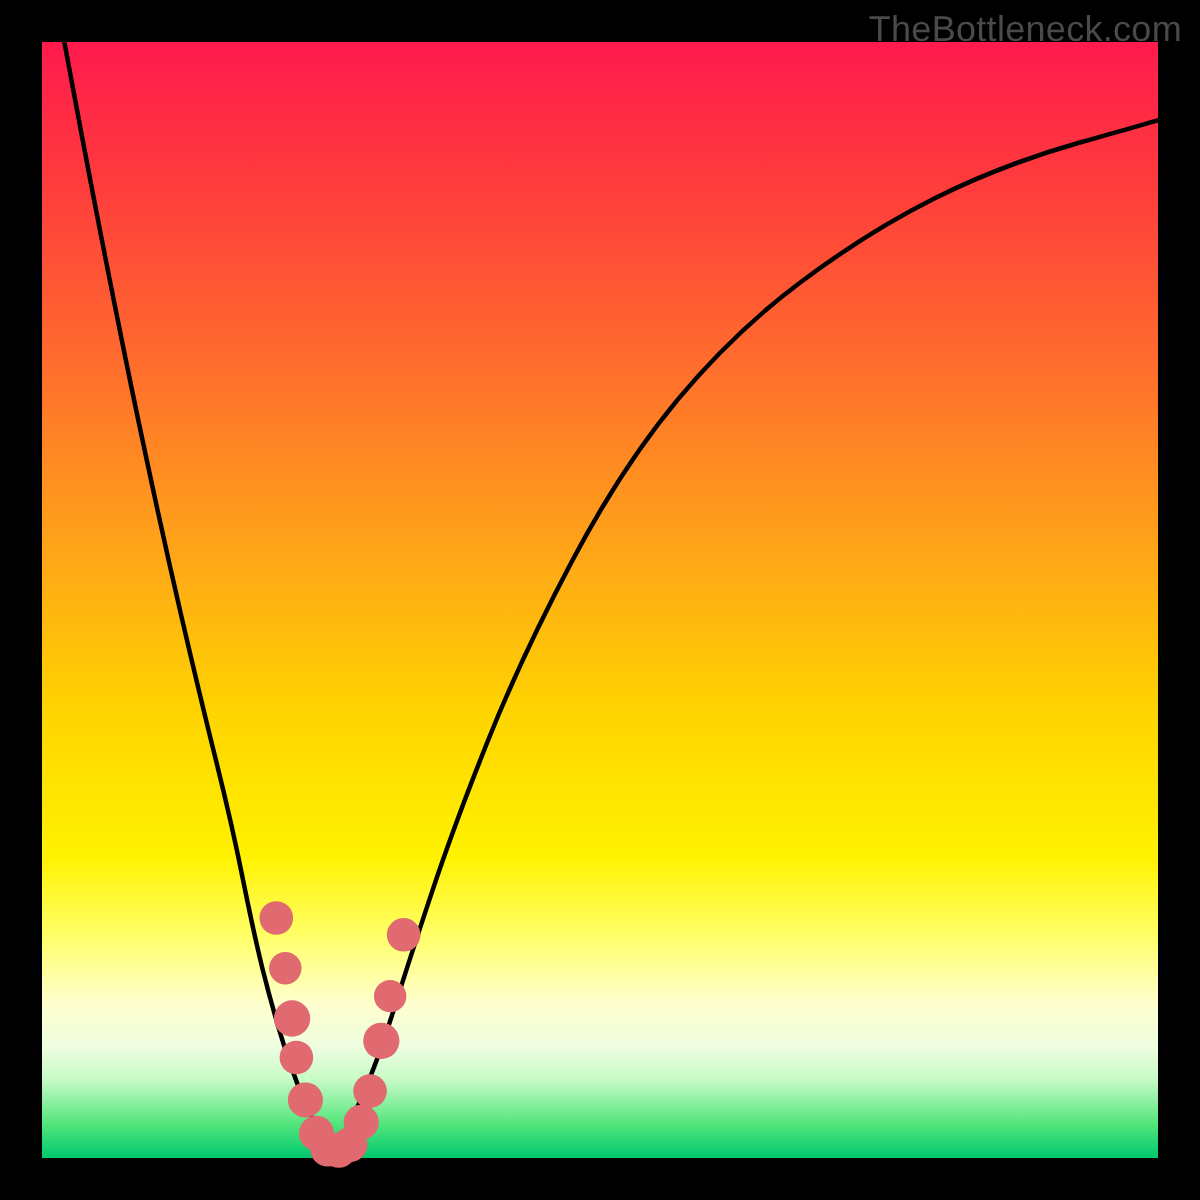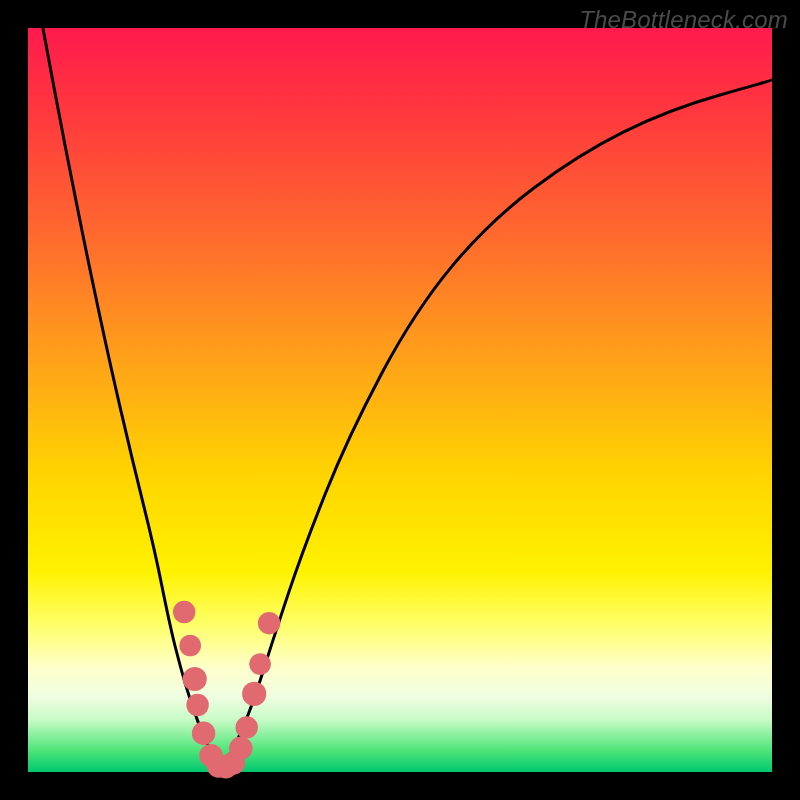--- a/index.html
+++ b/index.html
@@ -11,21 +11,20 @@
     background: #000;
     font-family: Arial, Helvetica, sans-serif;
   }
   .frame {
     position: absolute;
     left: 0;
     top: 0;
     width: 800px;
     height: 709px;
     background: #000;
-    font-style: italic;
   }
   .plot {
     position: absolute;
     left: 28px;
     top: 28px;
     width: 744px;
     height: 744px;
     background: linear-gradient(
       to bottom,
       #ff1a4d 0%,

